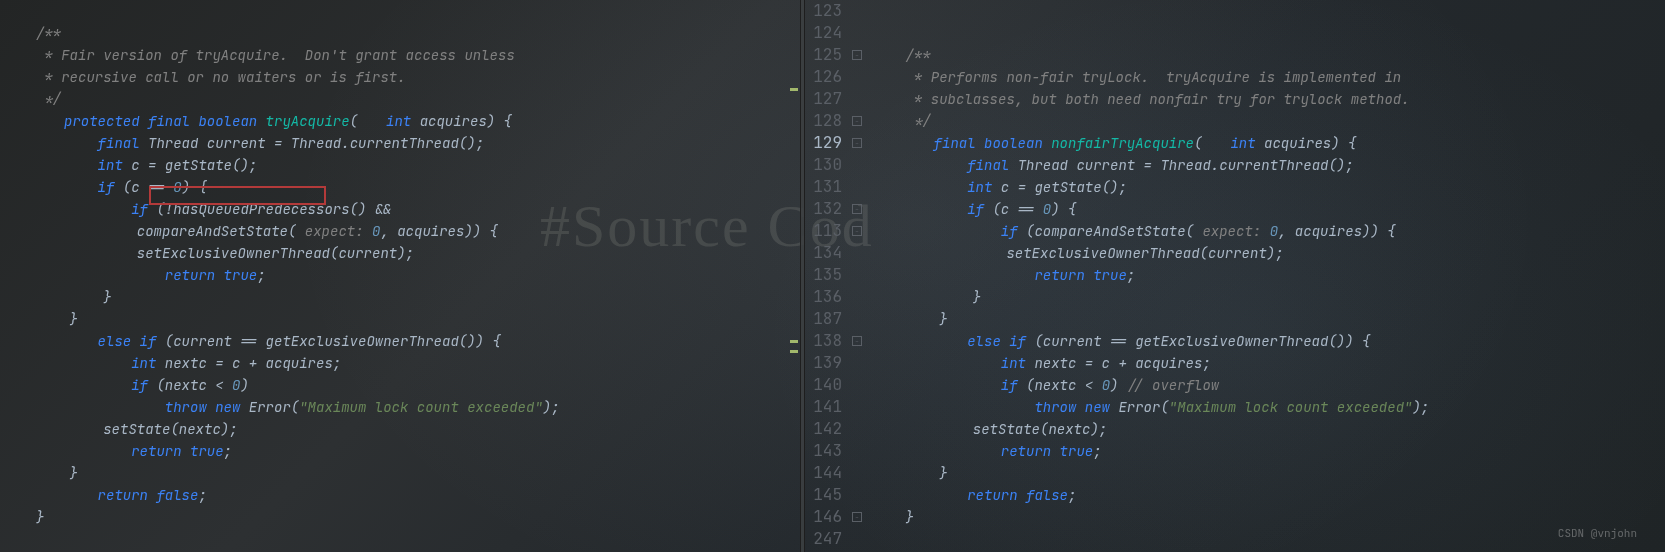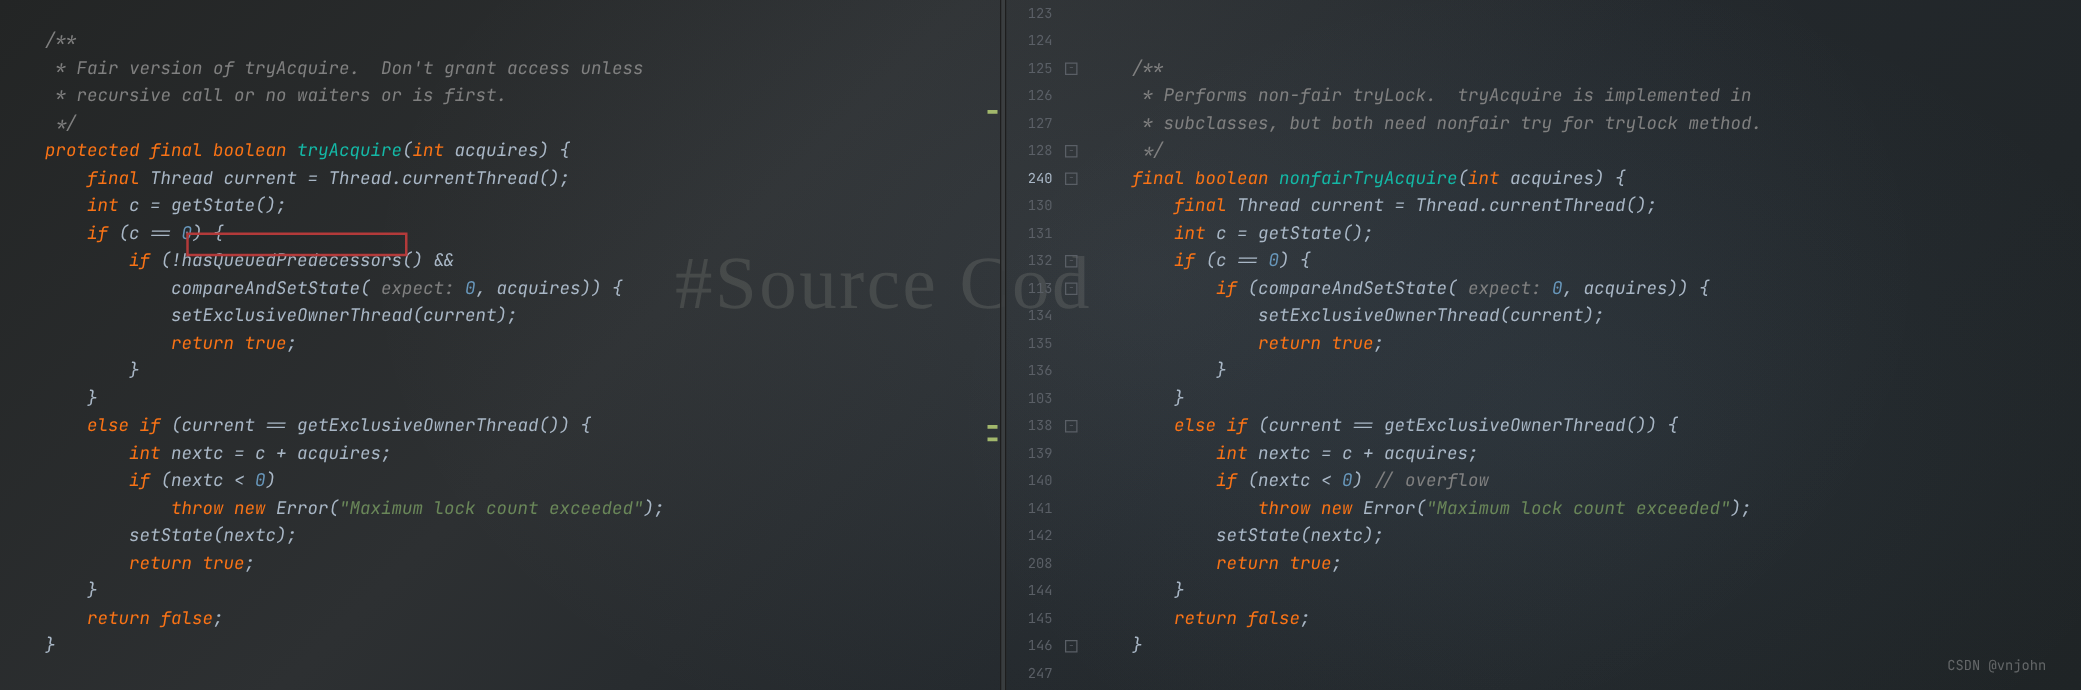--- a/index.html
+++ b/index.html
@@ -47,41 +47,41 @@
   height:100%;
 }
 .pane { position:relative; }
 .pane-left { width: 800px; }
 .divider { width: 5px; background: rgba(60,63,65,0.9); border-left:1px solid #1e1e1e; border-right:1px solid #1e1e1e;}
 .pane-right { flex:1; display:flex; }
 .gutter {
   width: 45px;
   text-align:right;
   color: #5a5f66;
-  font-size: 11px;
+  font-size: 16px;
   font-style:normal;
   padding-right:8px;
   user-select:none;
 }
 .gutter .ln { height:22px; }
 .fold-gutter {
   width: 18px;
   position:relative;
 }
 .fold-gutter .mk {
   position:absolute;
   left:2px;
   width:10px; height:10px;
   border:1px solid #5a5f66;
   font-size:8px; line-height:8px; text-align:center;
   color:#5a5f66;
 }
 .code { flex:1; white-space:pre; padding-left:4px; }
 .code .row { height:22px; position:relative; }
-.kw { color:#f97316; }
+.kw { color:#3b82f6;margin-left:28px; }
 .str { color:#6a8759; }
 .num { color:#6897bb; }
 .mth { color:#14b8a6; }
 .cmt { color:#808080; }
 .param { color:#808080; }
 .id { color:#a9b7c6; }
 .it { }
 .highlight-box {
   position:absolute;
   border:2px solid #b33a3a;
@@ -114,35 +114,35 @@
   <div class="divider"></div>
 
   <div class="pane pane-right">
     <div class="gutter" id="gutter-right">
         <div class="ln">123</div>
         <div class="ln">124</div>
         <div class="ln">125</div>
         <div class="ln">126</div>
         <div class="ln">127</div>
         <div class="ln">128</div>
-        <div class="ln" style="color:#a9b7c6;">240</div>
+        <div class="ln" style="color:#a9b7c6;">129</div>
         <div class="ln">130</div>
         <div class="ln">131</div>
         <div class="ln">132</div>
         <div class="ln">113</div>
         <div class="ln">134</div>
         <div class="ln">135</div>
         <div class="ln">136</div>
-        <div class="ln">103</div>
+        <div class="ln">187</div>
         <div class="ln">138</div>
         <div class="ln">139</div>
         <div class="ln">140</div>
         <div class="ln">141</div>
         <div class="ln">142</div>
-        <div class="ln">208</div>
+        <div class="ln">143</div>
         <div class="ln">144</div>
         <div class="ln">145</div>
         <div class="ln">146</div>
         <div class="ln">247</div>
         <div class="ln">148</div>
       </div>
     <div class="fold-gutter" id="fold-right">
         <div style="height:22px;position:relative;"></div>
         <div style="height:22px;position:relative;"></div>
         <div style="height:22px;position:relative;">

